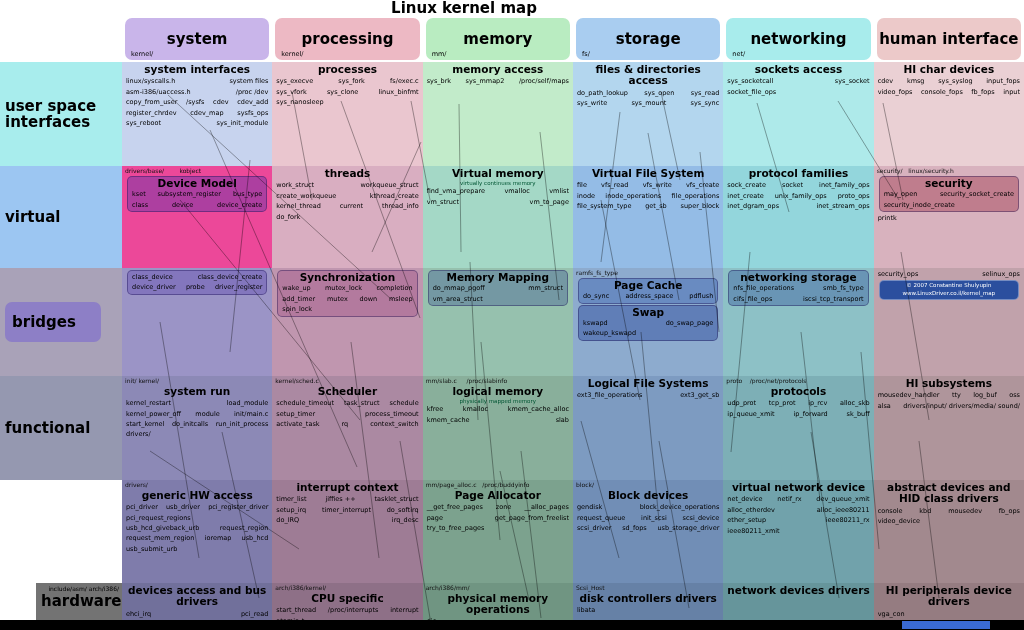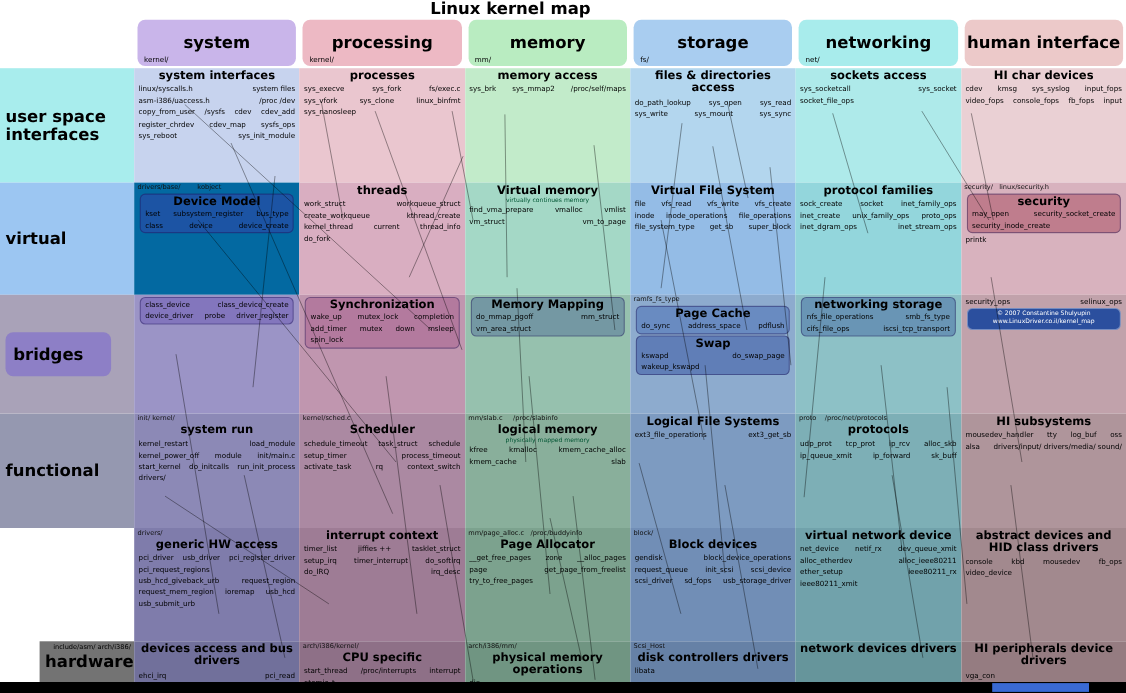--- a/index.html
+++ b/index.html
@@ -166,21 +166,21 @@
           <span class="item">cdev</span>
           <span class="item">kmsg</span>
           <span class="item">sys_syslog</span>
           <span class="item">input_fops</span>
           <span class="item">video_fops</span>
           <span class="item">console_fops</span>
           <span class="item">fb_fops</span>
           <span class="item">input</span>
         </div>
       </div>
-      <div class="cell" style="grid-area: 3 / 2; background: #0369a1;">
+      <div class="cell" style="grid-area: 3 / 2; background: #ec4899;">
         <div class="cell-sub">drivers/base/        kobject</div>
         <div class="subbox" style="background: rgba(70, 50, 170, 0.38);">
           <div class="box-title">Device Model</div>
           <div class="items">
             <span class="item">kset</span>
             <span class="item">subsystem_register</span>
             <span class="item">bus_type</span>
             <span class="item">class</span>
             <span class="item">device</span>
             <span class="item">device_create</span>

